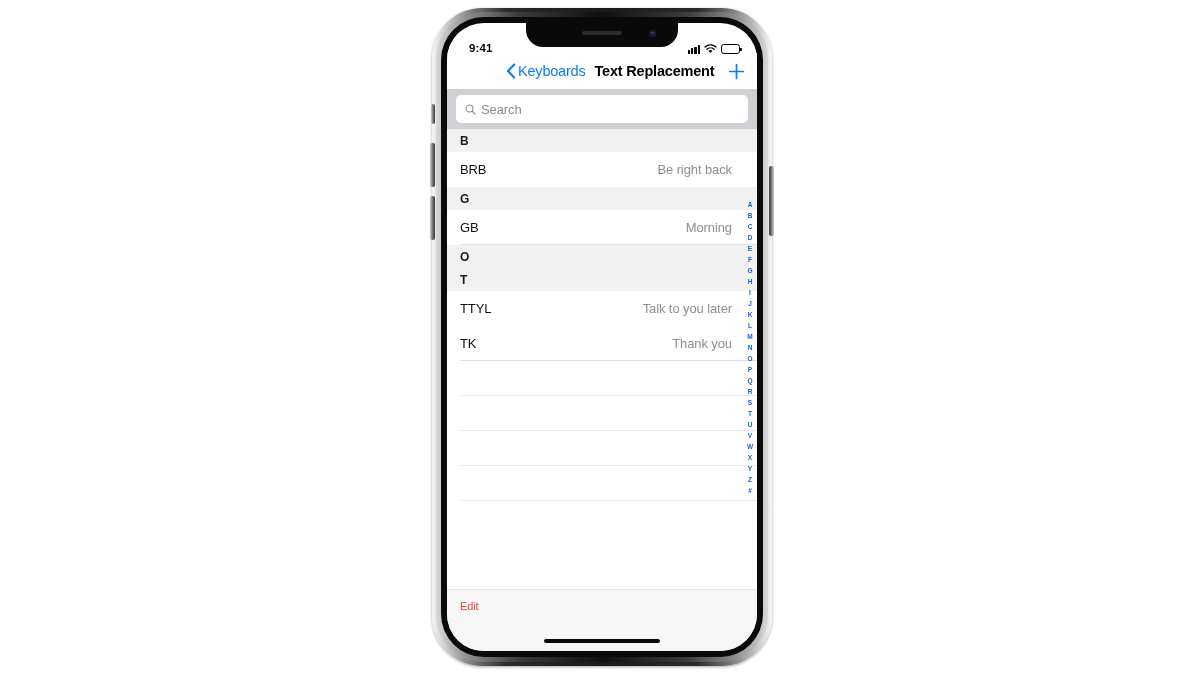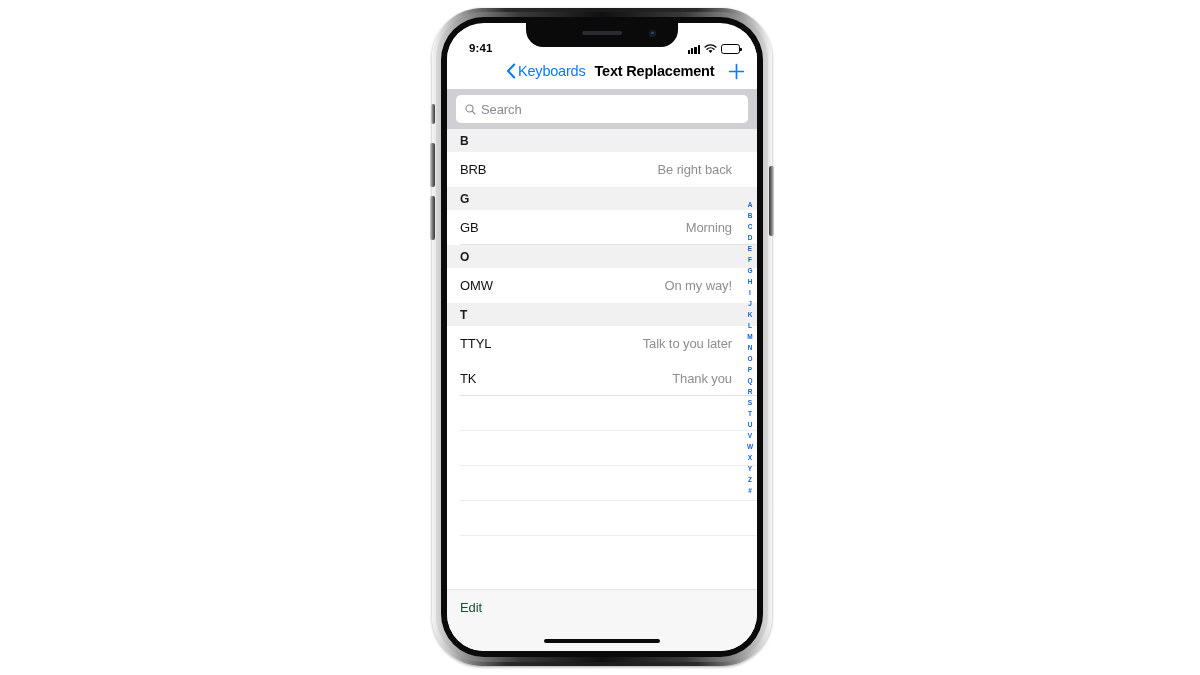--- a/index.html
+++ b/index.html
@@ -309,22 +309,22 @@
     position: absolute;
     left: 0; right: 0; bottom: 0;
     height: 62px;
     background: #f7f7f8;
     border-top: 1px solid #e4e4e6;
     z-index: 10;
   }
   #edit-button {
     position: absolute;
     left: 13px; top: 10px;
-    font-size: 13px;
-    color: #14532d;
+    font-size: 11px;
+    color: #ef4444;
     cursor: pointer;
     letter-spacing: -0.1px;
   }
   #home-indicator {
     position: absolute;
     left: 50%;
     transform: translateX(-50%);
     bottom: 8px;
     width: 116px;
     height: 4.5px;
@@ -413,24 +413,20 @@
           <div class="row no-sep">
             <span class="row-shortcut">BRB</span>
             <span class="row-phrase">Be right back</span>
           </div>
           <div class="sec-header">G</div>
           <div class="row">
             <span class="row-shortcut">GB</span>
             <span class="row-phrase">Morning</span>
           </div>
           <div class="sec-header">O</div>
-          <div class="row no-sep">
-            <span class="row-shortcut">OMW</span>
-            <span class="row-phrase">On my way!</span>
-          </div>
           <div class="sec-header">T</div>
           <div class="row no-sep">
             <span class="row-shortcut">TTYL</span>
             <span class="row-phrase">Talk to you later</span>
           </div>
           <div class="row">
             <span class="row-shortcut">TK</span>
             <span class="row-phrase">Thank you</span>
           </div>
           <div class="row-empty"></div>

